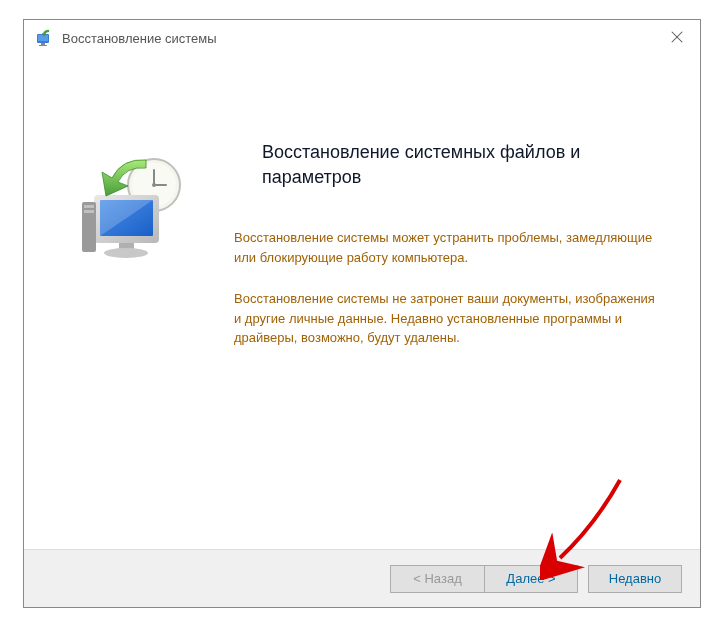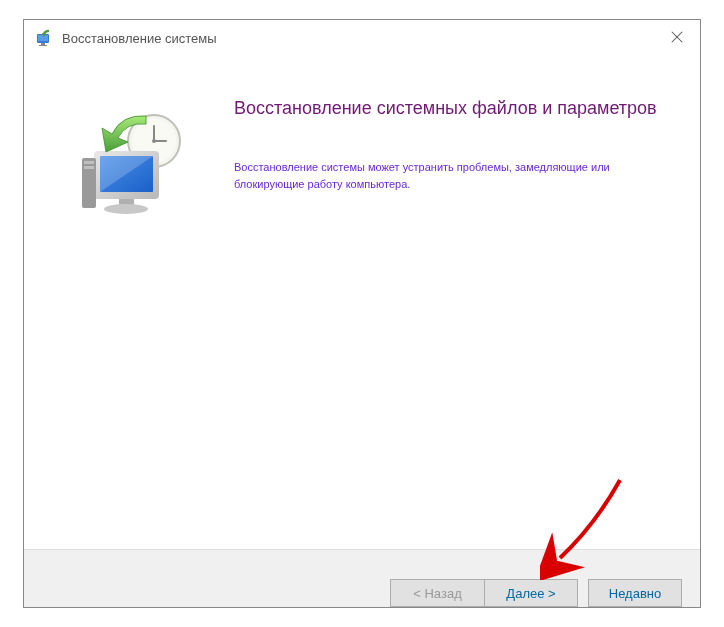--- a/index.html
+++ b/index.html
@@ -17,20 +17,21 @@
     .window {
       position: absolute;
       left: 23px;
       top: 19px;
       width: 678px;
       height: 589px;
       border: 1px solid #888;
       background: #fff;
       display: flex;
       flex-direction: column;
+      gap: 44px;
     }
     .titlebar {
       height: 36px;
       display: flex;
       align-items: center;
       padding: 0 10px;
       background: #fff;
       position: relative;
     }
     .titlebar-icon {
@@ -71,39 +72,40 @@
       width: 120px;
       height: 120px;
     }
     .right-panel {
       flex: 1;
       padding-left: 20px;
       padding-right: 10px;
     }
     .heading {
       font-size: 18px;
-      color: #701a75;
+      color: #0f172a;
       font-weight: normal;
       line-height: 1.4;
       margin-bottom: 38px;
+      margin-left: 28px;
     }
     .body-text {
-      font-size: 11px;
-      color: #6d28d9;
+      font-size: 13px;
+      color: #a16207;
       line-height: 1.5;
       margin-bottom: 22px;
       margin-top: 22px;
     }
     .button-bar {
       height: 58px;
       border-top: 1px solid #ddd;
       background: #f0f0f0;
       display: flex;
       justify-content: flex-end;
-      align-items: flex-end;
+      align-items: center;
       padding: 0 18px;
       gap: 10px;
     }
     .btn {
       min-width: 94px;
       height: 28px;
       padding: 0 18px;
       background: #e1e1e1;
       border: 1px solid #adadad;
       font-size: 13px;
@@ -189,20 +191,21 @@
           <rect x="10" y="55" width="10" height="3" fill="#c0c0c0"></rect>
           <rect x="10" y="60" width="10" height="3" fill="#c0c0c0"></rect>
 
           <path d="M 72 10 Q 48 8 38 28 L 28 22 L 32 46 L 54 36 L 44 32 Q 52 16 72 18 Z" fill="url(#arrowGrad)" stroke="#3a8e2a" stroke-width="0.8"></path>
         </svg>
       </span>
     </div>
     <div class="right-panel">
       <h1 class="heading">Восстановление системных файлов и параметров</h1>
       <p class="body-text">Восстановление системы может устранить проблемы, замедляющие или блокирующие работу компьютера.</p>
+      <p class="body-text">Восстановление системы не затронет ваши документы, изображения и другие личные данные. Недавно установленные программы и драйверы, возможно, будут удалены.</p>
     </div>
   </div>
 
   <div class="button-bar">
     <div class="btn-group">
       <button class="btn" disabled="">&lt; Назад</button>
       <button class="btn">Далее &gt;</button>
     </div>
     <button class="btn">Недавно</button>
   </div>

